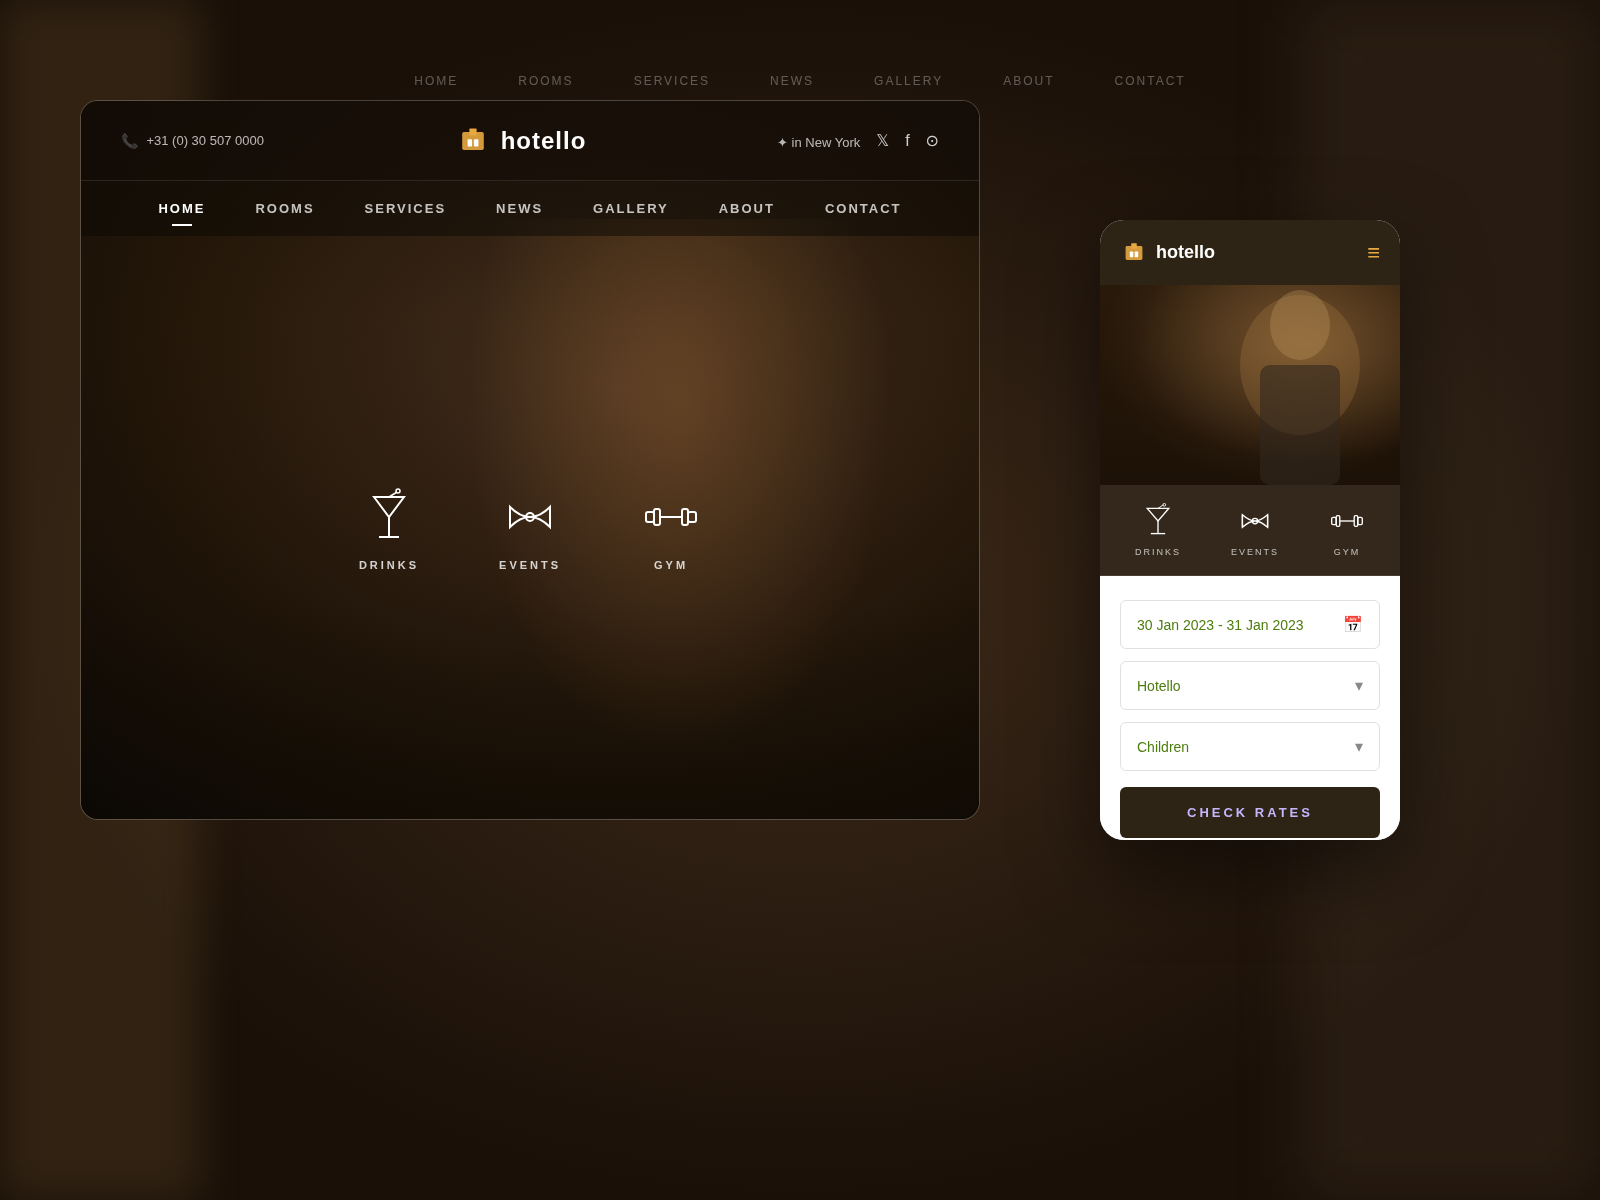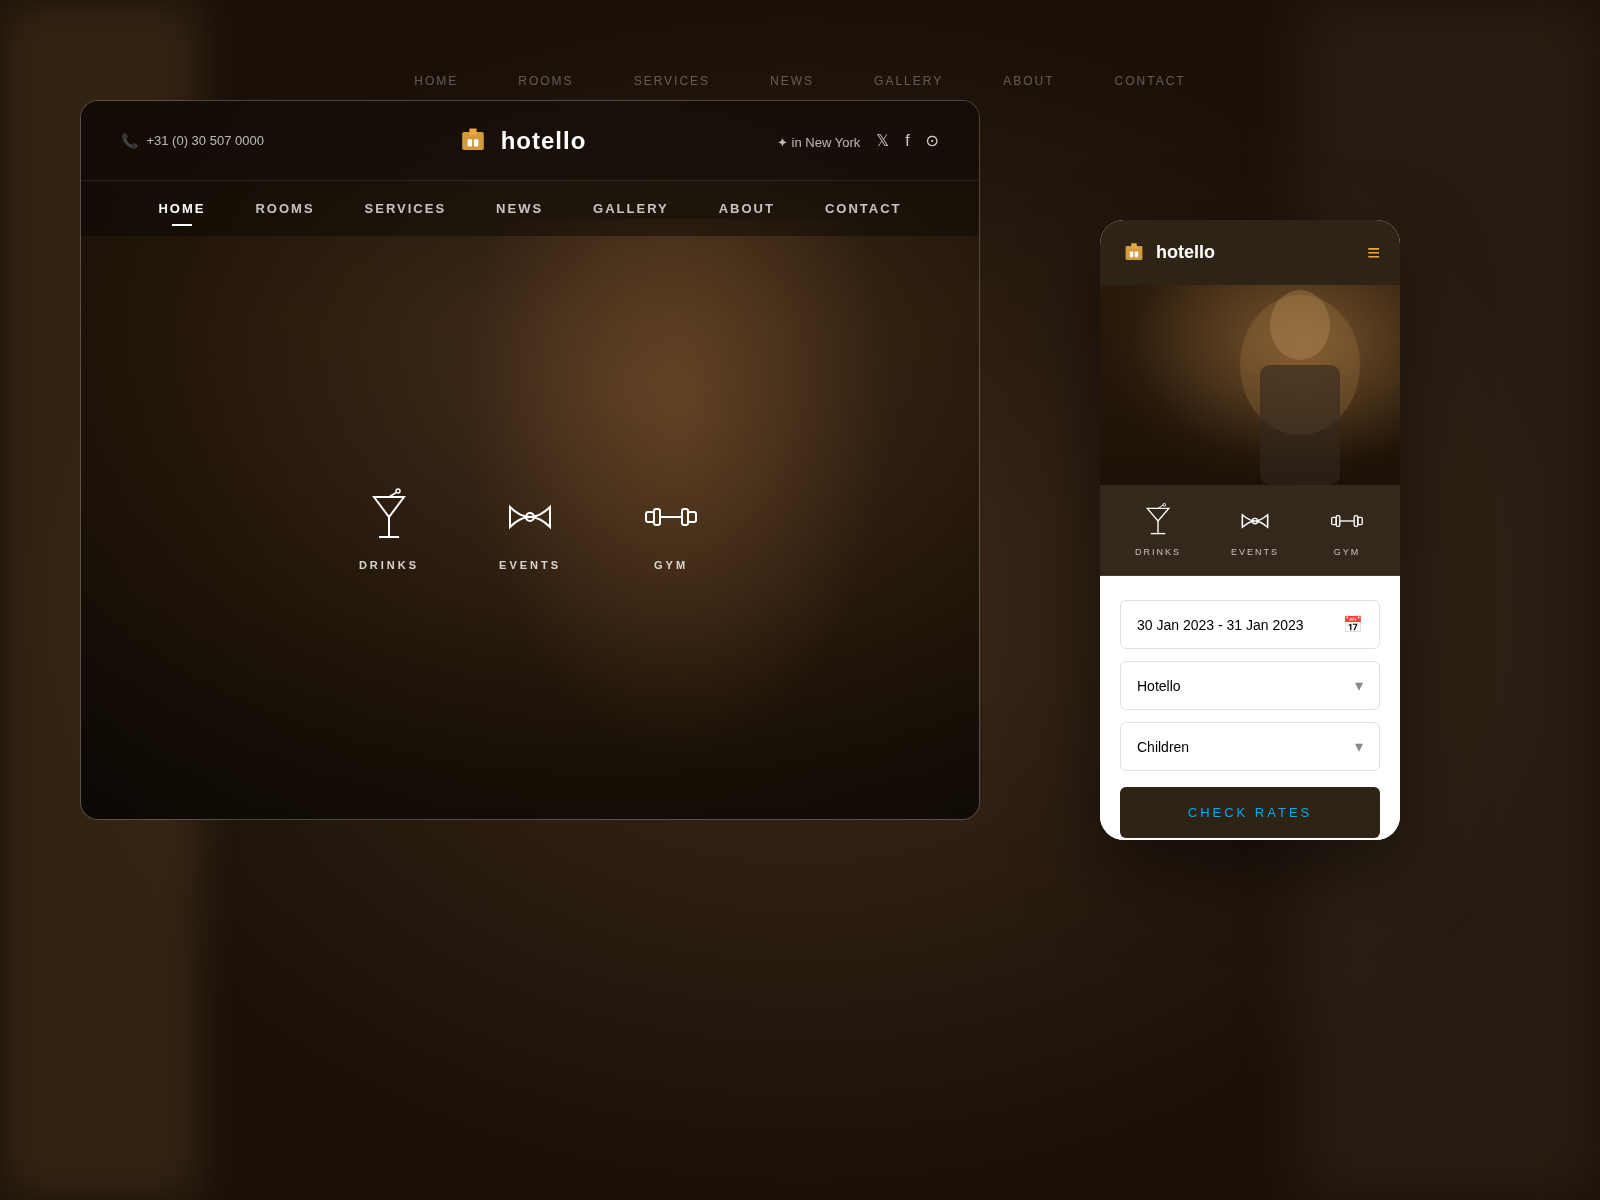--- a/index.html
+++ b/index.html
@@ -317,36 +317,36 @@
       display: flex;
       align-items: center;
       justify-content: space-between;
       border: 1px solid #e0e0e0;
       border-radius: 6px;
       padding: 14px 16px;
       margin-bottom: 12px;
       cursor: pointer;
     }
     .booking-field-text {
-      color: #000000;
+      color: #4d7c0f;
       font-size: 14px;
     }
     .booking-field-icon {
       color: #888;
       font-size: 16px;
     }
     .check-rates-btn {
       width: 100%;
       background: #2d2416;
-      color: #0ea5e9;
+      color: #c4b5fd;
       border: none;
       padding: 18px;
       border-radius: 6px;
       font-size: 13px;
-      font-weight: 400;
+      font-weight: 700;
       letter-spacing: 3px;
       text-transform: uppercase;
       cursor: pointer;
       margin-top: 4px;
       text-align: center;
     }
 
     
     .top-nav-bar {
       position: absolute;

